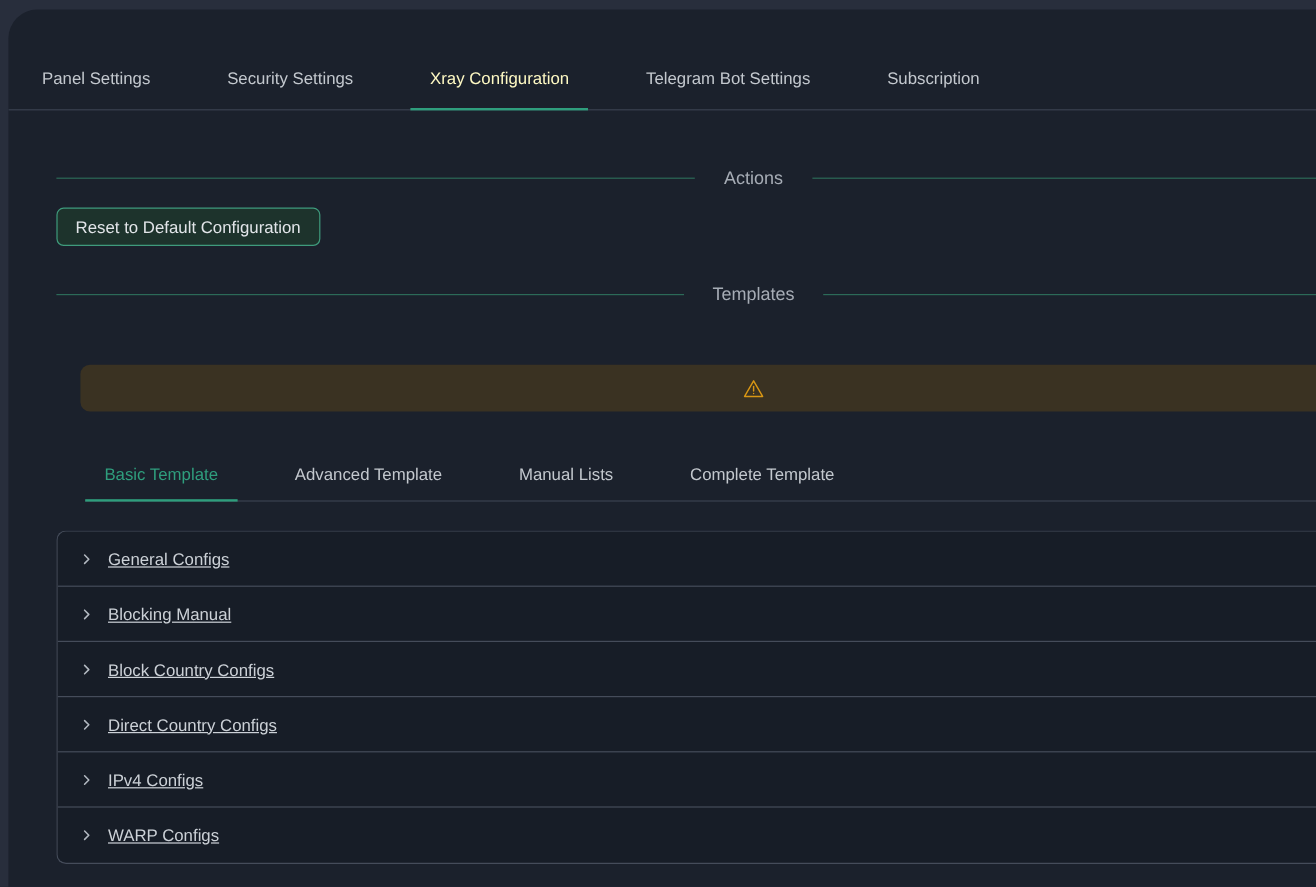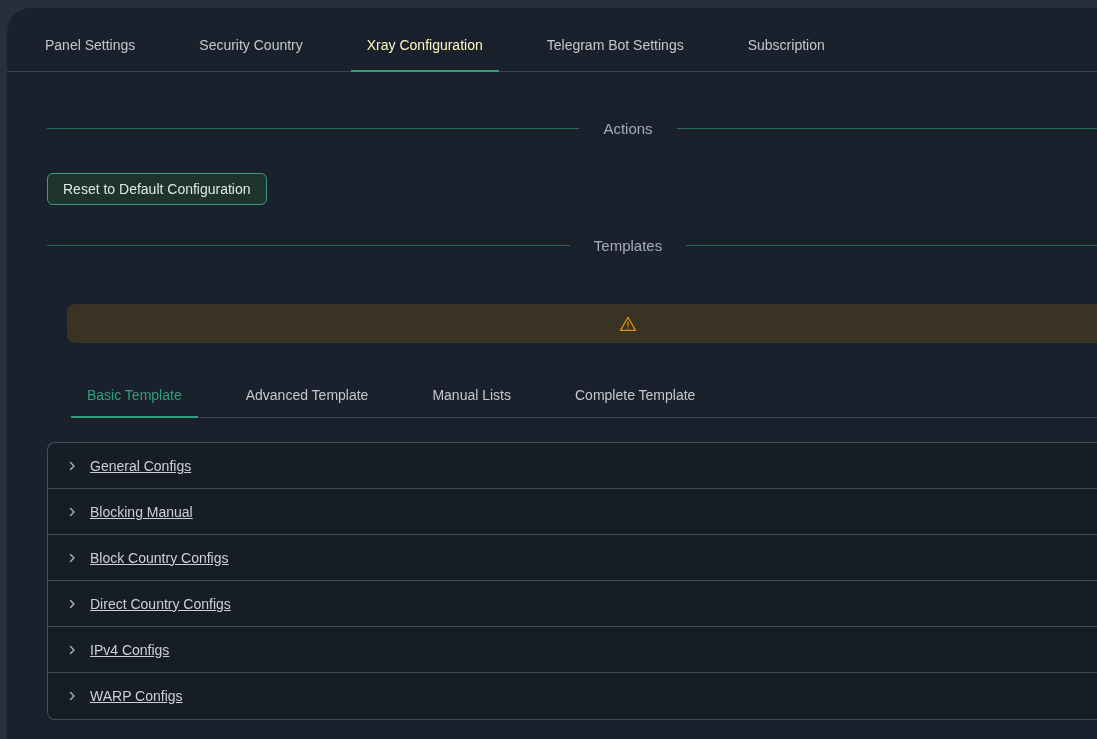--- a/index.html
+++ b/index.html
@@ -14,22 +14,22 @@
     left:7px; top:8px;
     width:1090px; height:731px;
     background:#1b212c;
     border-radius:24px 0 0 0;
     overflow:hidden;
   }
   
   .tabbar {
     display:flex;
     align-items:flex-end;
-    height:64px;
-    padding-left:22px;
+    height:84px;
+    padding-left:12px;
     border-bottom:1px solid #3a4150;
   }
   .tab {
     padding:0 16px 18px 16px;
     margin-right:32px;
     font-size:14px;
     color:#c3c8ce;
     cursor:pointer;
     position:relative;
     white-space:nowrap;
@@ -64,21 +64,21 @@
     margin:0 24px;
     font-size:15px;
     font-weight:400;
     color:#a6acb5;
     white-space:nowrap;
   }
   
   .reset-btn {
     display:inline-flex;
     align-items:center;
-    margin-top:34px;
+    margin-top:14px;
     height:32px;
     padding:0 15px;
     background:#1d332c;
     border:1px solid #3f9b7c;
     border-radius:6px;
     color:#e2e5e9;
     font-size:14px;
     font-family:"Liberation Sans", sans-serif;
     cursor:pointer;
     white-space:nowrap;
@@ -153,21 +153,21 @@
     text-decoration:underline;
   }
 </style>
 </head>
 <body>
 
 <div class="card">
 
   <div class="tabbar">
     <div class="tab">Panel Settings</div>
-    <div class="tab">Security Country</div>
+    <div class="tab">Security Settings</div>
     <div class="tab active">Xray Configuration</div>
     <div class="tab">Telegram Bot Settings</div>
     <div class="tab">Subscription</div>
   </div>
 
   <div class="content">
 
     
     <div class="divider divider-actions">
       <span class="line"></span>

